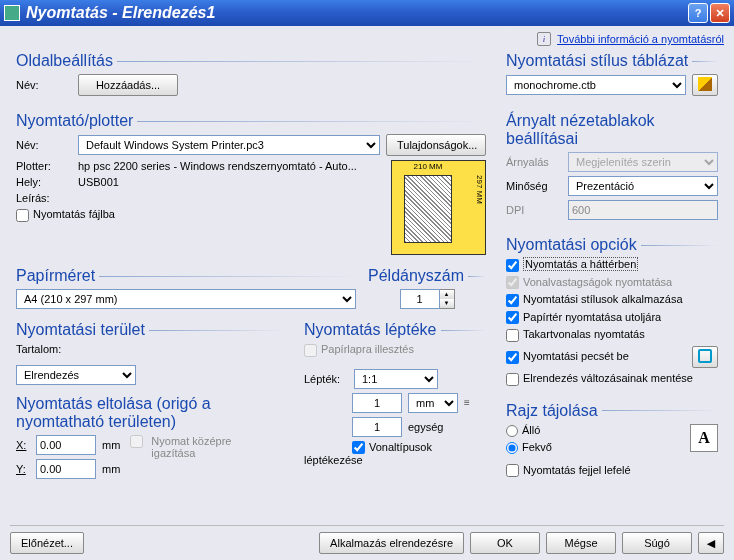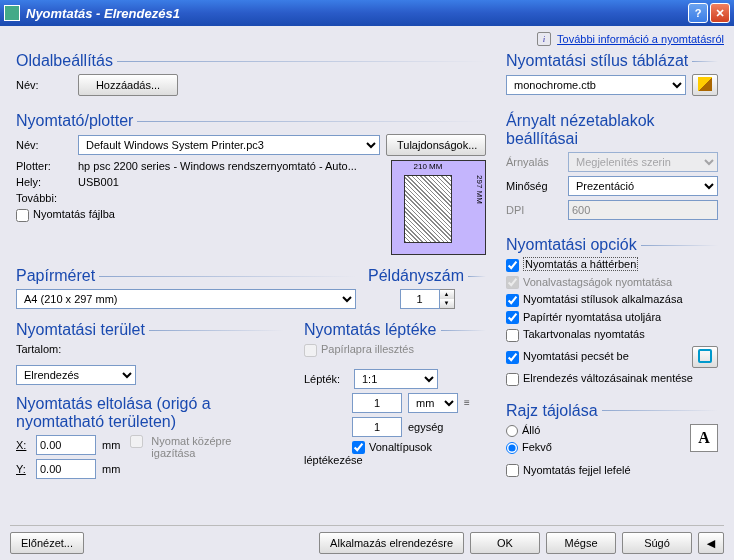--- a/index.html
+++ b/index.html
@@ -1,19 +1,19 @@
 <!DOCTYPE html>
 <html><head>
 <meta charset="utf-8">
 <style>
 *{box-sizing:border-box;margin:0;padding:0;font-family:Tahoma,Arial,sans-serif;font-size:11px}
 body{background:#e8e8f0;width:734px;height:560px;overflow:hidden}
 .titlebar{height:26px;background:linear-gradient(to bottom,#3b7de6 0%,#2a5bc8 50%,#1a4ab0 100%);display:flex;align-items:center;padding:0 4px;color:#fff}
 .titlebar-icon{width:16px;height:16px;background:#4a8;margin-right:6px;border:1px solid #fff}
-.titlebar-title{flex:1;font-weight:bold;font-style:italic;font-size:13px}
+.titlebar-title{flex:1;font-weight:bold;font-style:italic;font-size:16px}
 .titlebar-btn{width:20px;height:20px;margin-left:2px;display:flex;align-items:center;justify-content:center;border:1px solid #fff;border-radius:3px;font-weight:bold;color:#fff}
 .help-btn{background:linear-gradient(#6ba3f0,#3b7de6)}
 .close-btn{background:linear-gradient(#f08060,#d04020)}
 .content{padding:6px 10px 4px 10px;background:#e8e8f0;height:534px;display:flex;flex-direction:column}
 .toprow{display:flex;justify-content:flex-end;align-items:center;gap:6px;margin-bottom:2px}
 .info-icon{width:14px;height:14px;border:1px solid #888;border-radius:2px;display:flex;align-items:center;justify-content:center;font-size:9px;font-style:italic;font-family:serif;color:#33a}
 .linktext{color:#0033cc;text-decoration:underline;cursor:pointer}
 .main-area{flex:1;display:flex;gap:8px}
 .leftcol{width:496px;display:flex;flex-direction:column;gap:2px}
 .rightcol{flex:1;display:flex;flex-direction:column;gap:2px}
@@ -22,21 +22,21 @@
 .group-title::after{content:"";flex:1;height:1px;background:linear-gradient(to right,#90a8d0,#e8e8f0)}
 .row{display:flex;align-items:center;gap:6px;margin-bottom:4px}
 .lbl{color:#000;min-width:56px}
 .lbl-dis{color:#888}
 select,input[type=text]{border:1px solid #7a9ac8;background:#fff;height:20px;padding:1px 3px;font-size:11px}
 select{cursor:pointer}
 .btn{border:1px solid #888;background:linear-gradient(#fff,#ddd);height:22px;padding:0 10px;cursor:pointer;border-radius:2px}
 .btn-sm{width:26px;padding:0}
 input[type=checkbox]{width:13px;height:13px;vertical-align:middle;margin-right:4px}
 input[type=radio]{width:12px;height:12px;vertical-align:middle;margin-right:4px}
-.paper-preview{border:1px solid #333;width:95px;height:95px;position:relative;background:#c4b5fd;margin-left:auto}
+.paper-preview{border:1px solid #333;width:95px;height:95px;position:relative;background:#fde047;margin-left:auto}
 .paper-sheet{position:absolute;left:12px;top:14px;width:48px;height:68px;background:repeating-linear-gradient(45deg,#888,#888 1px,#fff 1px,#fff 3px);border:1px solid #333}
 .paper-dim-t{position:absolute;top:1px;left:12px;width:48px;font-size:8px;text-align:center}
 .paper-dim-r{position:absolute;right:1px;top:14px;height:68px;font-size:8px;writing-mode:vertical-lr}
 .spinner{display:inline-flex;align-items:center}
 .spinner input{width:40px;text-align:center}
 .spin-btns{display:flex;flex-direction:column;border:1px solid #888;border-left:none}
 .spin-btns div{width:14px;height:9px;background:linear-gradient(#fff,#ddd);font-size:6px;line-height:9px;text-align:center;cursor:pointer}
 .bottombar{display:flex;gap:6px;padding:6px 0 2px 0;border-top:1px solid #bbb;margin-top:4px}
 .orient-icon{width:28px;height:28px;border:1px solid #888;background:#fff;display:flex;align-items:center;justify-content:center;font-size:16px;font-weight:bold;font-family:serif;margin-left:auto}
 .eq-icon{font-size:10px;color:#555}
@@ -82,21 +82,21 @@
           <div style="flex:1">
             <div class="row">
                 <span class="lbl">Plotter:</span>
                 <span>hp psc 2200 series - Windows rendszernyomtató - Auto...</span>
               </div>
             <div class="row">
                 <span class="lbl">Hely:</span>
                 <span>USB001</span>
               </div>
             <div class="row">
-                <span class="lbl">További:</span>
+                <span class="lbl">Leírás:</span>
               </div>
             <div class="row">
                 <label><input type="checkbox" style=""><span>Nyomtatás fájlba</span></label>
               </div>
           </div>
           <div class="paper-preview">
             <div class="paper-dim-t">210 MM</div>
             <div class="paper-sheet"></div>
             <div class="paper-dim-r">297 MM</div>
           </div>

